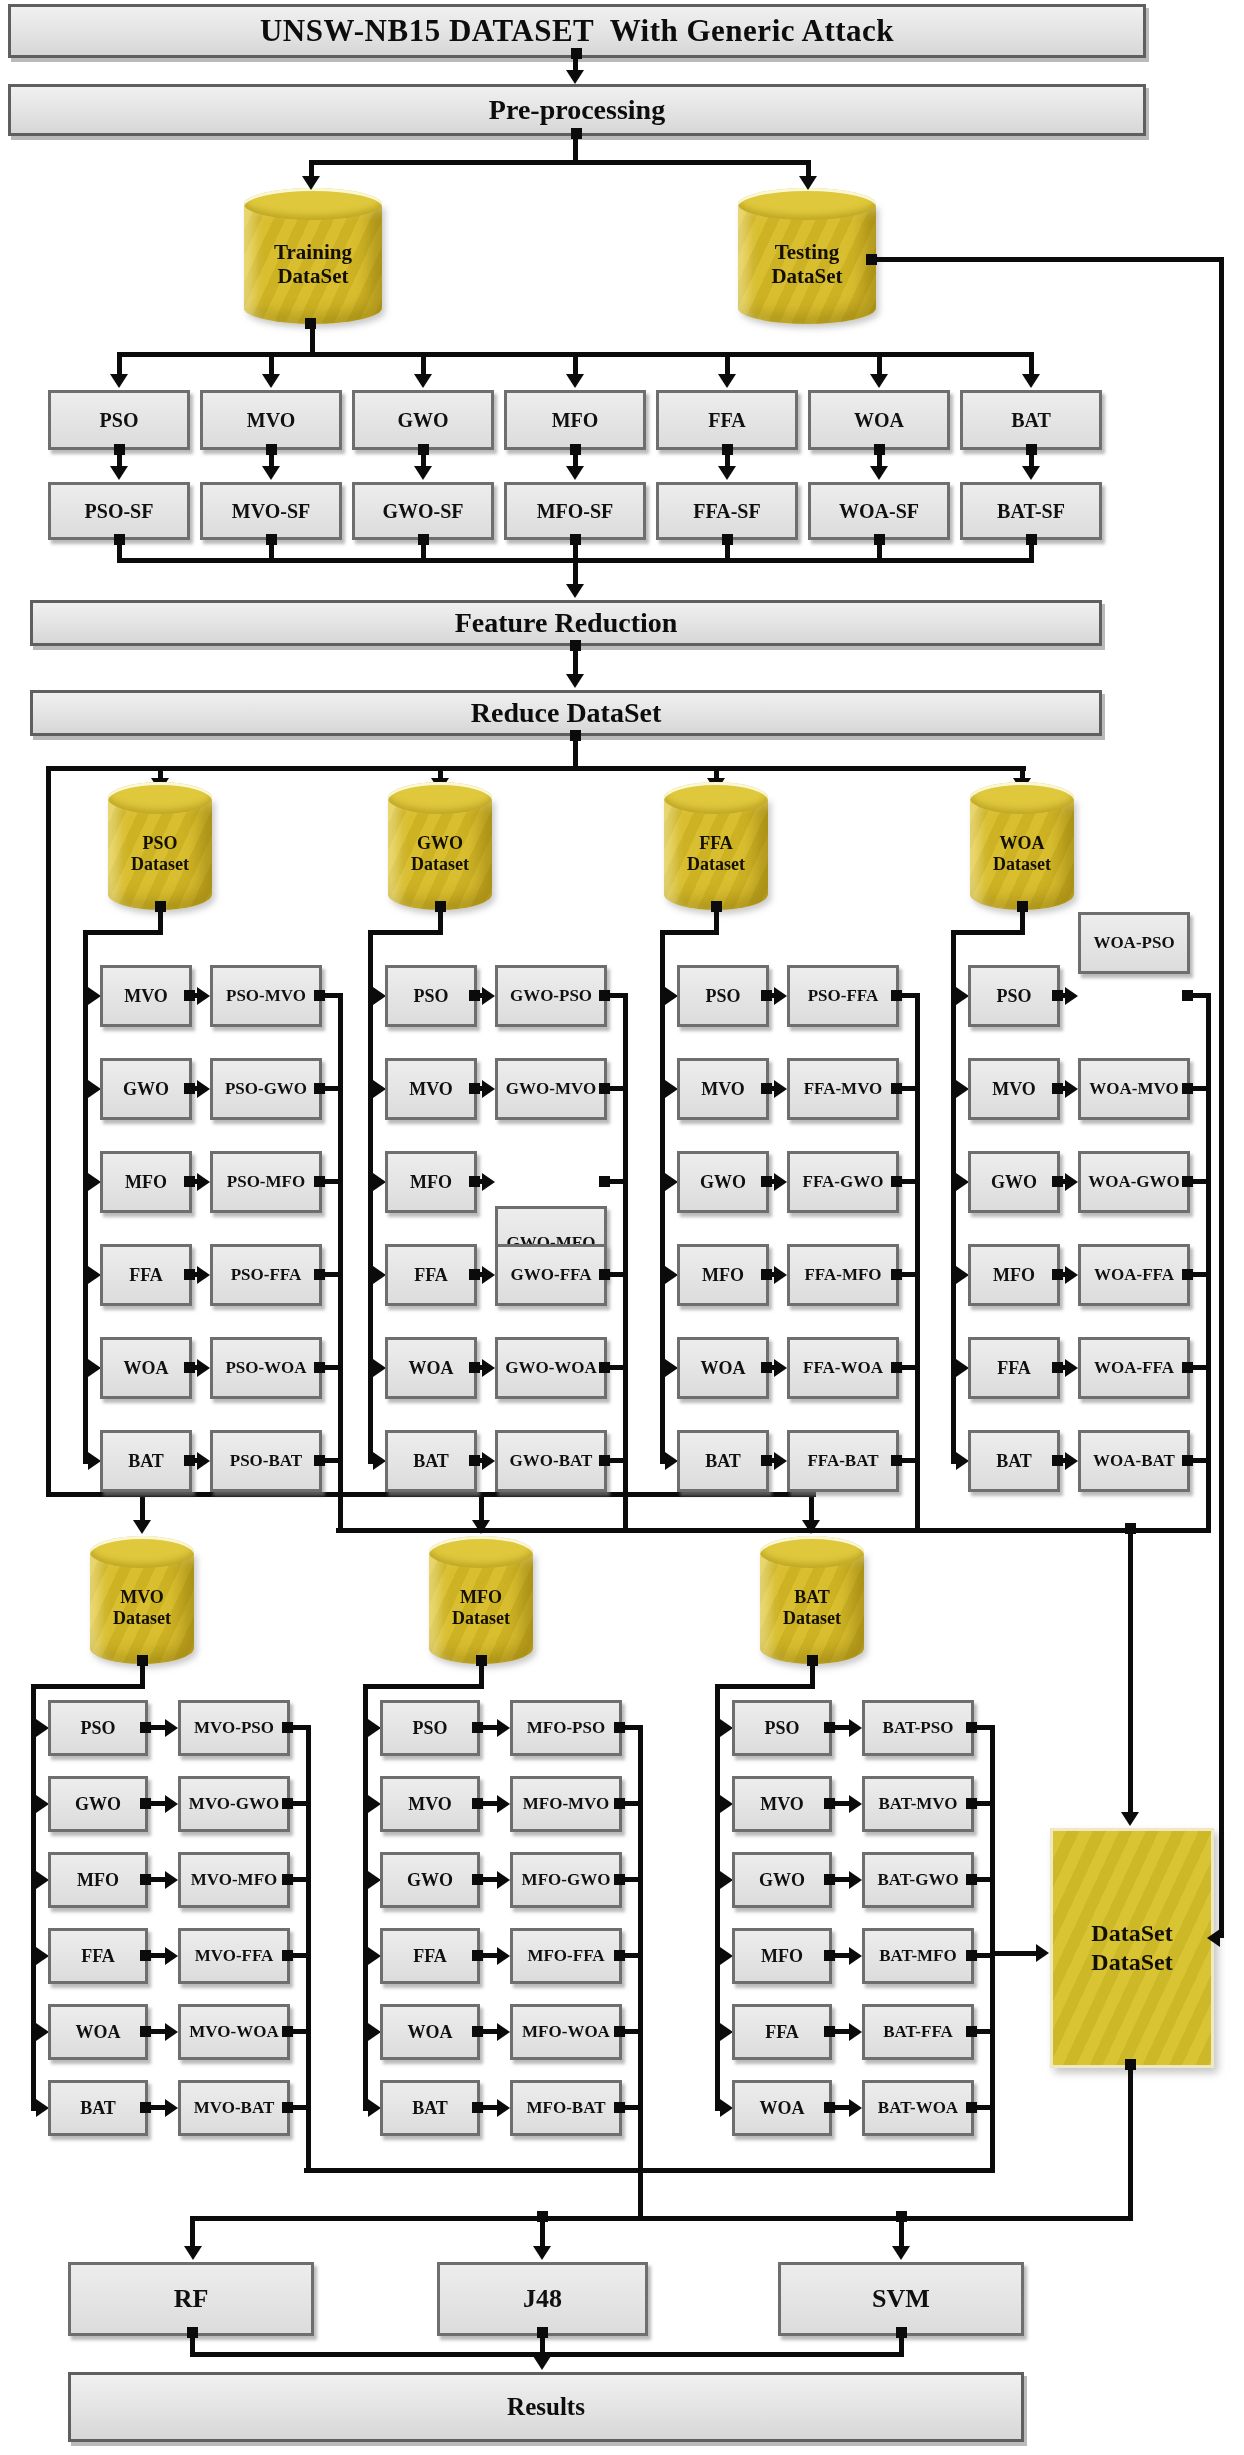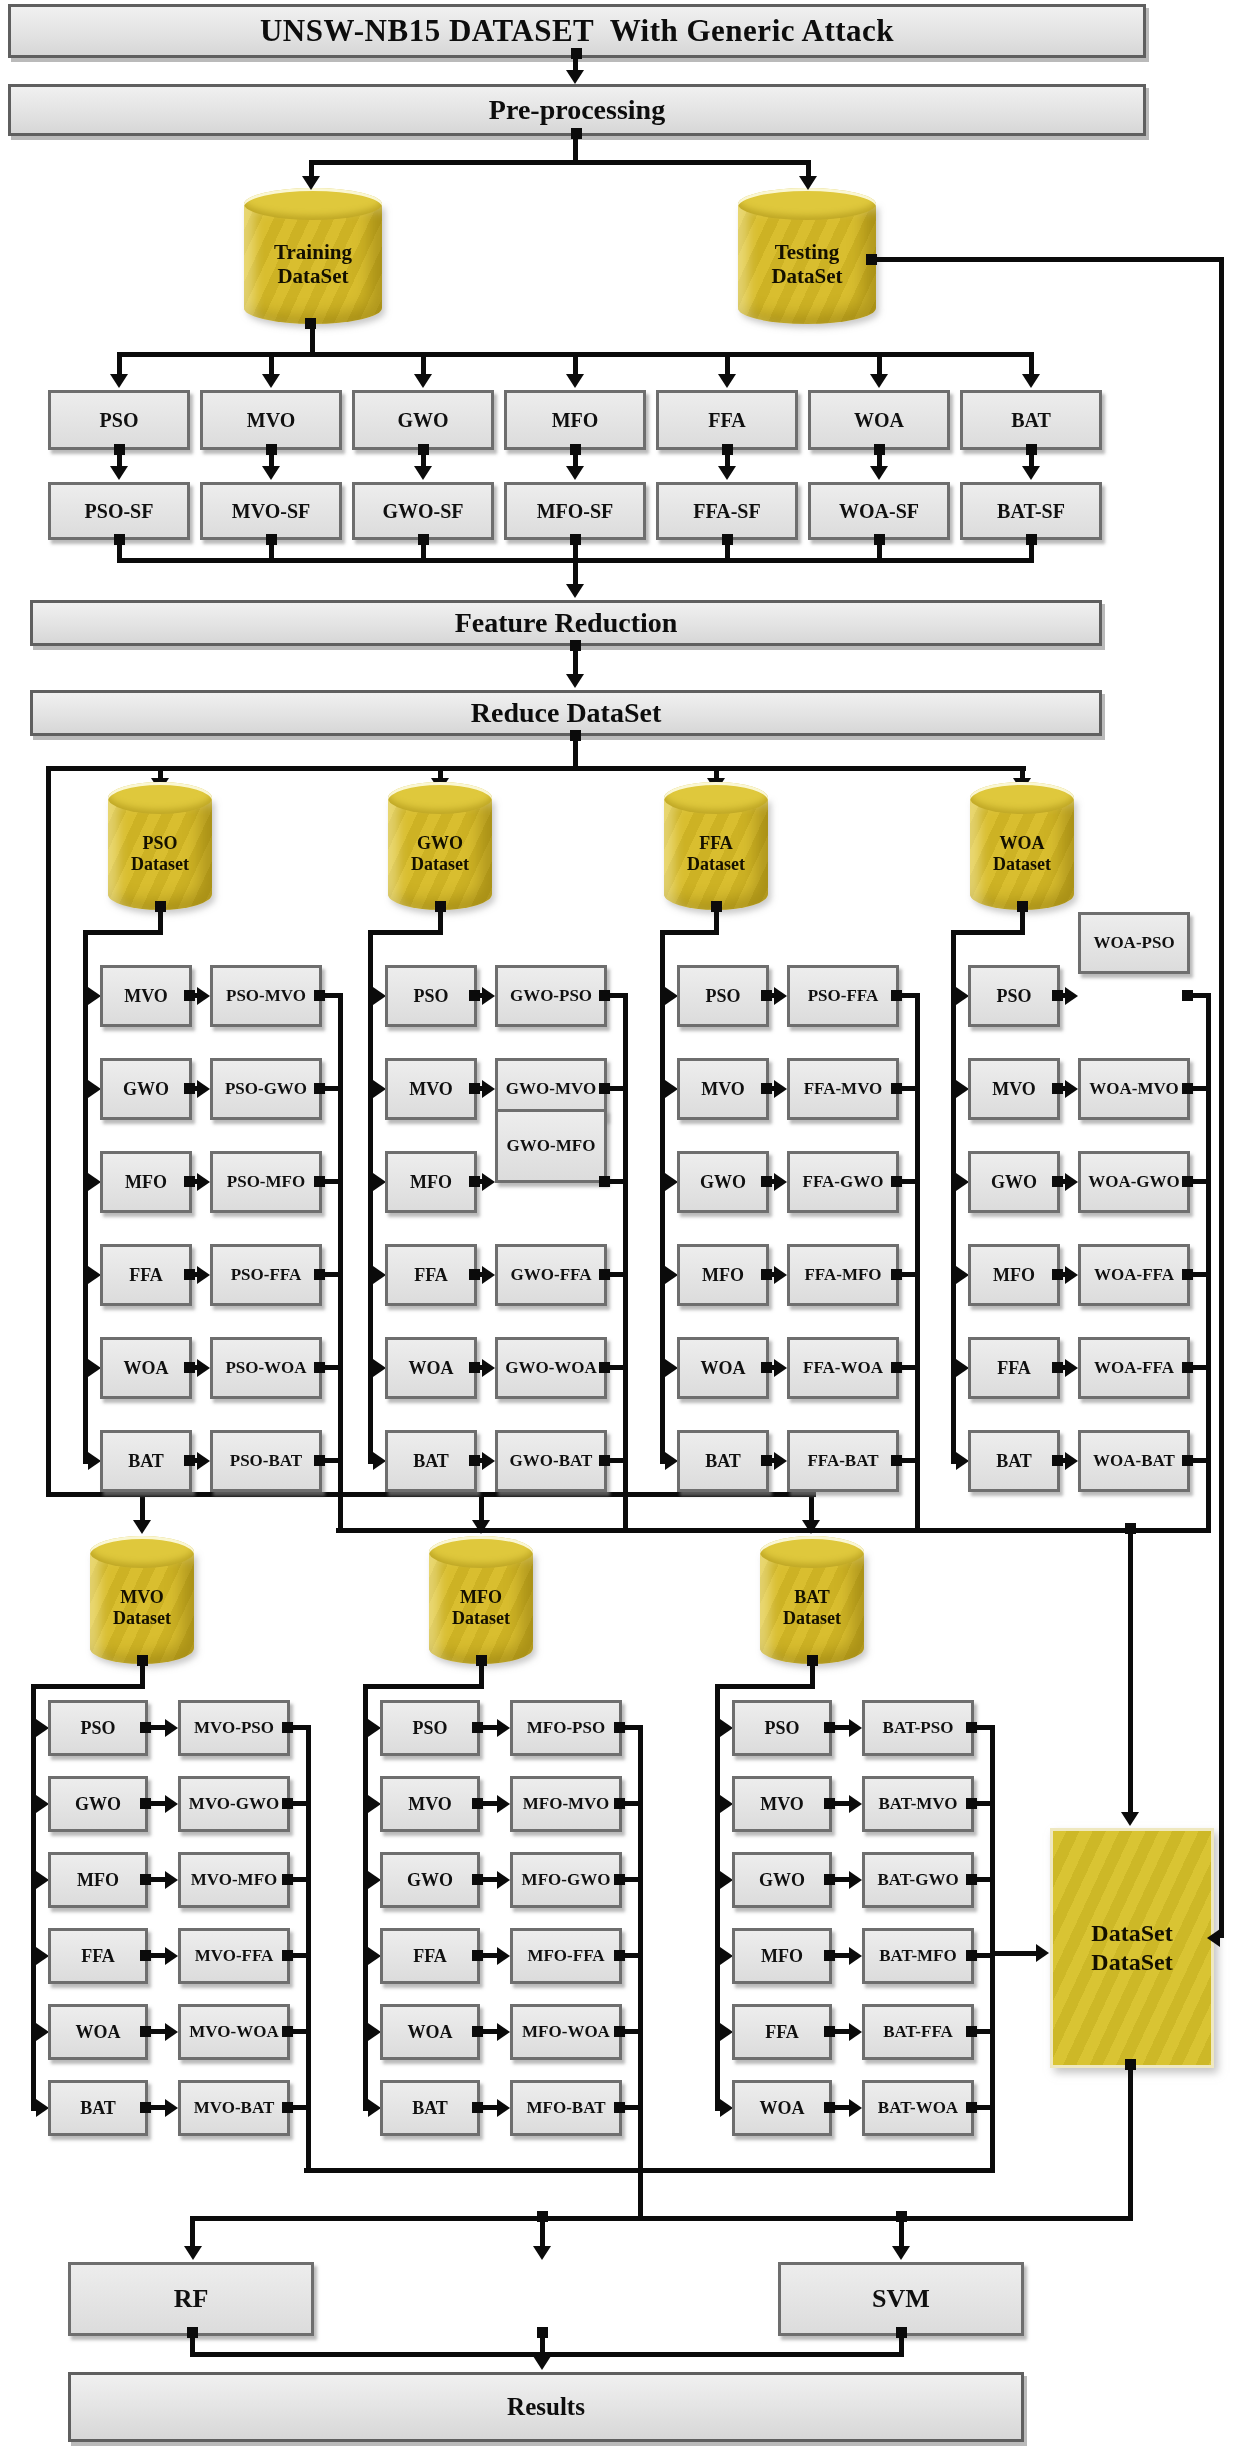--- a/index.html
+++ b/index.html
@@ -136,20 +136,23 @@
     <span>Feature Reduction</span>
   </div>
 
   <div class="goldbox" style="left:1050px;top:1828px;width:164px;height:240px;">
     <span>DataSet</span>
     <span>DataSet</span>
   </div>
 
   <div class="sbox f-cls" style="left:68px;top:2262px;width:246px;height:74px;">
       <span>RF</span>
+    </div>
+  <div class="sbox f-cls" style="left:437px;top:2262px;width:211px;height:74px;">
+      <span>J48</span>
     </div>
   <div class="sbox f-cls" style="left:778px;top:2262px;width:246px;height:74px;">
       <span>SVM</span>
     </div>
 
   <div class="banner f-res" style="left:68px;top:2372px;width:956px;height:70px;">
     <span>Results</span>
   </div>
 <div class="nub" style="left: 571px; top: 48px;"></div>
     <div class="ln" style="left: 573px; top: 58px; width: 5px; height: 14px;"></div>
@@ -390,21 +393,21 @@
     </div>
     <div class="nub" style="left: 599px; top: 1083px;"></div>
     <div class="ln" style="left: 607px; top: 1086px; width: 21px; height: 5px;"></div>
     <div class="ahr" style="left: 373px; top: 1173px;"></div>
     <div class="sbox f-grpL" style="left: 385px; top: 1151px; width: 92px; height: 62px;">
       <span>MFO</span>
     </div>
     <div class="nub" style="left: 469px; top: 1176px;"></div>
     <div class="ln" style="left: 477px; top: 1179px; width: 6px; height: 5px;"></div>
     <div class="ahr" style="left: 482px; top: 1173px;"></div>
-    <div class="sbox f-grpR" style="left: 495px; top: 1109px; width: 112px; height: 74px;">
+    <div class="sbox f-grpR" style="left: 495px; top: 1206px; width: 112px; height: 74px;">
       <span>GWO-MFO</span>
     </div>
     <div class="nub" style="left: 599px; top: 1176px;"></div>
     <div class="ln" style="left: 607px; top: 1179px; width: 21px; height: 5px;"></div>
     <div class="ahr" style="left: 373px; top: 1266px;"></div>
     <div class="sbox f-grpL" style="left: 385px; top: 1244px; width: 92px; height: 62px;">
       <span>FFA</span>
     </div>
     <div class="nub" style="left: 469px; top: 1269px;"></div>
     <div class="ln" style="left: 477px; top: 1272px; width: 6px; height: 5px;"></div>

